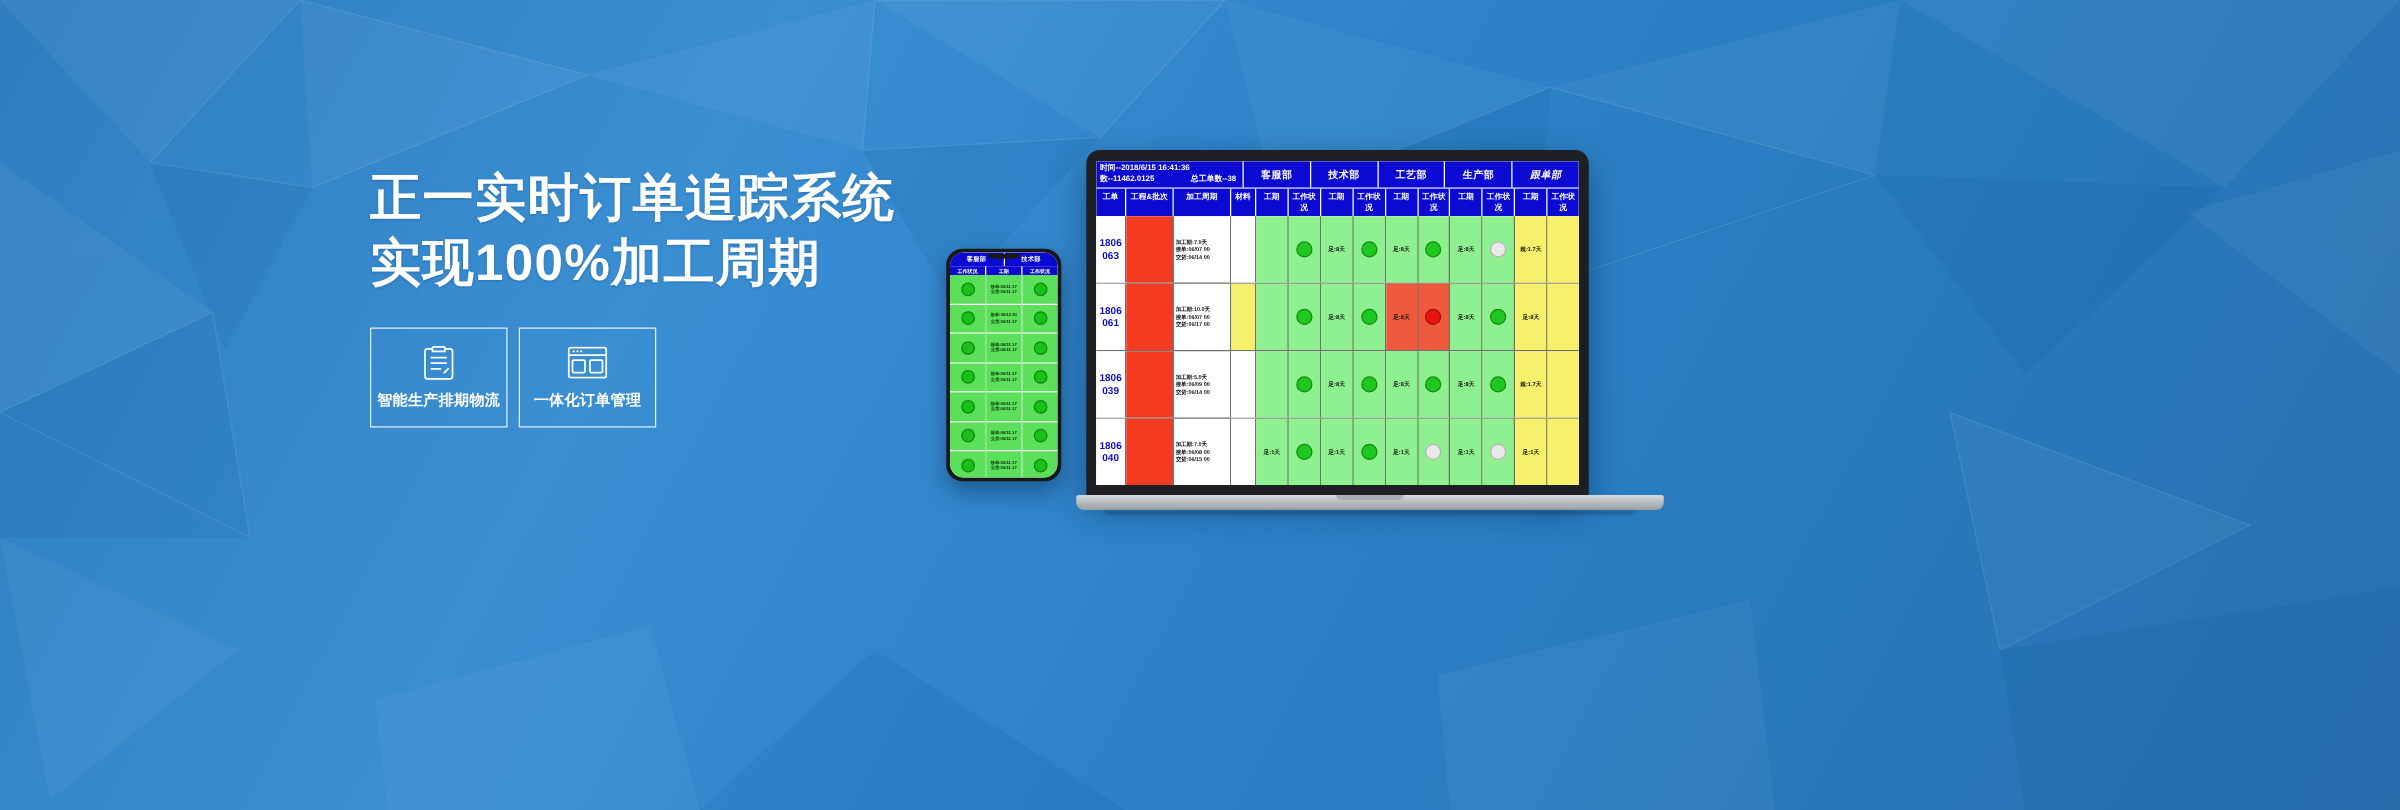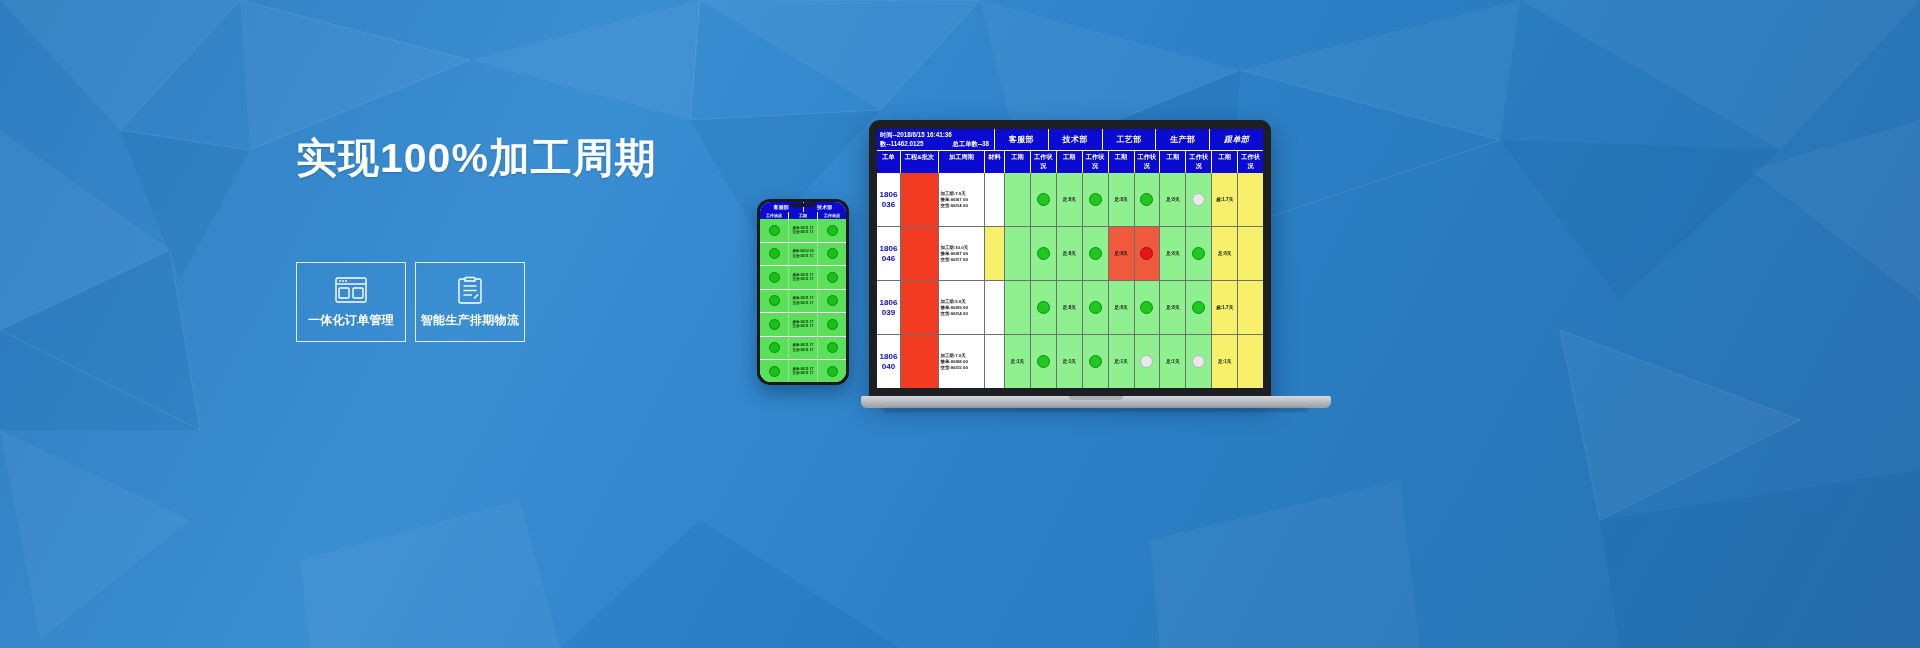--- a/index.html
+++ b/index.html
@@ -135,52 +135,53 @@
       <polygon points="120,130 240,0 470,60 250,150"></polygon>
       <polygon points="690,120 700,0 980,0 880,110"></polygon>
       <polygon points="1020,160 1240,70 1500,140 1230,230"></polygon>
       <polygon points="0,330 170,250 200,430"></polygon>
       <polygon points="1560,330 1800,420 1600,520"></polygon>
     </g>
   </svg>
 </div>
 
 <div id="copy">
+  <div class="headline">正一实时订单追踪系统</div>
   <div class="headline">实现100%加工周期</div>
 </div>
 
 <div id="features">
+
+  <div class="feat">
+    <div class="ico">
+      <svg width="26" height="30" viewBox="0 0 26 30" fill="none" stroke="#ffffff" stroke-width="1.4">
+        <path d="M8 4 H4 a2 2 0 0 0 -2 2 V26 a2 2 0 0 0 2 2 H22 a2 2 0 0 0 2 -2 V6 a2 2 0 0 0 -2 -2 H18"></path>
+        <path d="M9 2.5 h8 a1 1 0 0 1 1 1 V6 H8 V3.5 a1 1 0 0 1 1 -1 Z"></path>
+        <line x1="6.5" y1="11" x2="19.5" y2="11"></line>
+        <line x1="6.5" y1="15.5" x2="19.5" y2="15.5"></line>
+        <line x1="6.5" y1="20" x2="15" y2="20"></line>
+        <path d="M17 23.5 L21 19.5"></path>
+      </svg>
+    </div>
+    <div class="cap">智能生产排期物流</div>
+  </div>
 
   <div class="feat">
     <div class="ico">
       <svg width="32" height="26" viewBox="0 0 32 26" fill="none" stroke="#ffffff" stroke-width="1.4">
         <rect x="1" y="1" width="30" height="24" rx="1.5"></rect>
         <line x1="1" y1="7" x2="31" y2="7"></line>
         <circle cx="5" cy="4" r="0.9" fill="#fff" stroke="none"></circle>
         <circle cx="8" cy="4" r="0.9" fill="#fff" stroke="none"></circle>
         <circle cx="11" cy="4" r="0.9" fill="#fff" stroke="none"></circle>
         <rect x="4" y="11" width="10" height="10" rx="1"></rect>
         <rect x="18" y="11" width="10" height="10" rx="1"></rect>
       </svg>
     </div>
     <div class="cap">一体化订单管理</div>
-  </div>
-
-  <div class="feat">
-    <div class="ico">
-      <svg width="26" height="30" viewBox="0 0 26 30" fill="none" stroke="#ffffff" stroke-width="1.4">
-        <path d="M8 4 H4 a2 2 0 0 0 -2 2 V26 a2 2 0 0 0 2 2 H22 a2 2 0 0 0 2 -2 V6 a2 2 0 0 0 -2 -2 H18"></path>
-        <path d="M9 2.5 h8 a1 1 0 0 1 1 1 V6 H8 V3.5 a1 1 0 0 1 1 -1 Z"></path>
-        <line x1="6.5" y1="11" x2="19.5" y2="11"></line>
-        <line x1="6.5" y1="15.5" x2="19.5" y2="15.5"></line>
-        <line x1="6.5" y1="20" x2="15" y2="20"></line>
-        <path d="M17 23.5 L21 19.5"></path>
-      </svg>
-    </div>
-    <div class="cap">智能生产排期物流</div>
   </div>
 
 
 </div>
 
 <div id="phone">
   <div class="notch"></div>
   <div class="scr">
     <div class="p-deptrow">
       <div class="p-dept">客服部</div>
@@ -307,21 +308,21 @@
           <div class="l-hc" style="width: 16px; flex: 1 1 0%;">工期</div>
           <div class="l-hc" style="width: 22px; flex: 1 1 0%;">工作状况</div>
           <div class="l-hc" style="width: 16px; flex: 1 1 0%;">工期</div>
           <div class="l-hc" style="width: 22px; flex: 1 1 0%;">工作状况</div>
         </div>
 
       <div class="l-rows" id="tbody">
           <div class="l-row">
             <div class="cel c-wo" style="width: 24px;">
               <div>1806</div>
-              <div>036</div>
+              <div>063</div>
             </div>
             <div class="cel c-proj" style="width: 38px;"></div>
             <div class="cel c-cyc" style="width: 46px;">
               <div>加工期:7.0天</div>
               <div>接单:06/07 00</div>
               <div>交货:06/14 00</div>
             </div>
             <div class="cel" style="width: 20px; background: rgb(255, 255, 255);"></div>
             <div class="cel c-dur" style="flex: 1 1 0%; background: rgb(142, 240, 142);"></div>
             <div class="cel" style="flex: 1 1 0%; flex-direction: column; background: rgb(142, 240, 142);">
@@ -338,21 +339,21 @@
             <div class="cel c-dur" style="flex: 1 1 0%; background: rgb(142, 240, 142);">足:8天</div>
             <div class="cel" style="flex: 1 1 0%; flex-direction: column; background: rgb(142, 240, 142);">
               <div class="dot w"></div>
             </div>
             <div class="cel c-dur" style="flex: 1 1 0%; background: rgb(246, 240, 106);">超:1.7天</div>
             <div class="cel" style="flex: 1 1 0%; flex-direction: column; background: rgb(246, 240, 106);"></div>
           </div>
           <div class="l-row">
             <div class="cel c-wo" style="width: 24px;">
               <div>1806</div>
-              <div>046</div>
+              <div>061</div>
             </div>
             <div class="cel c-proj" style="width: 38px;"></div>
             <div class="cel c-cyc" style="width: 46px;">
               <div>加工期:10.0天</div>
               <div>接单:06/07 00</div>
               <div>交货:06/17 00</div>
             </div>
             <div class="cel" style="width: 20px; background: rgb(246, 240, 106);"></div>
             <div class="cel c-dur" style="flex: 1 1 0%; background: rgb(142, 240, 142);"></div>
             <div class="cel" style="flex: 1 1 0%; flex-direction: column; background: rgb(142, 240, 142);">

